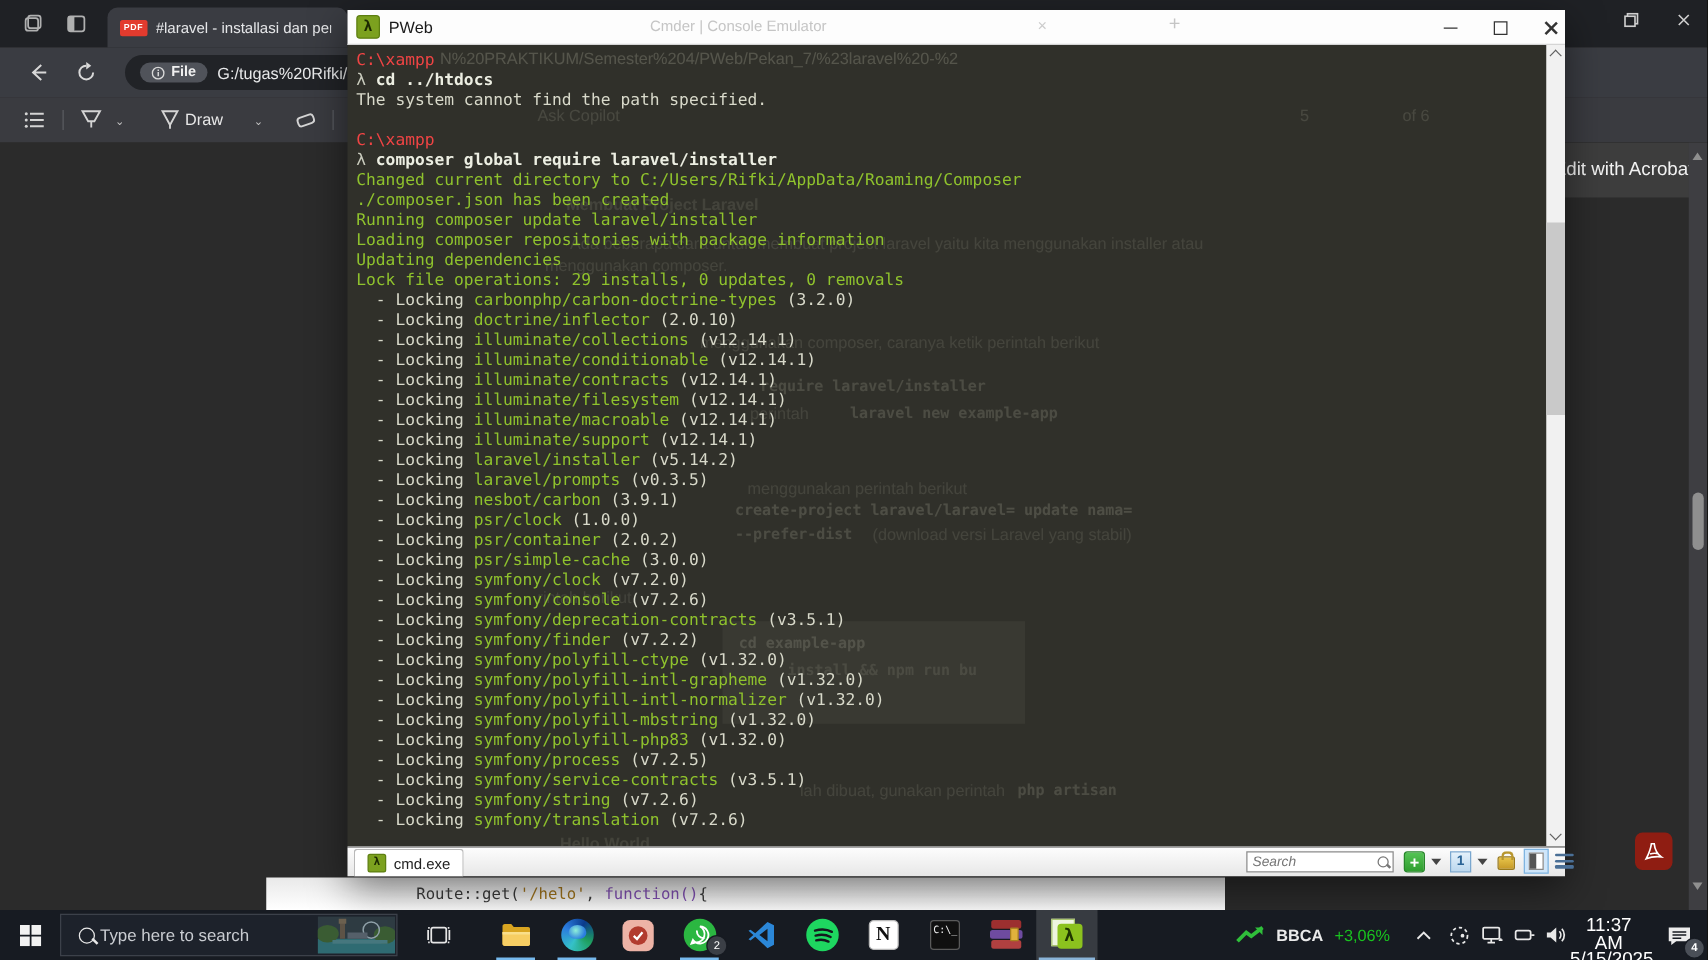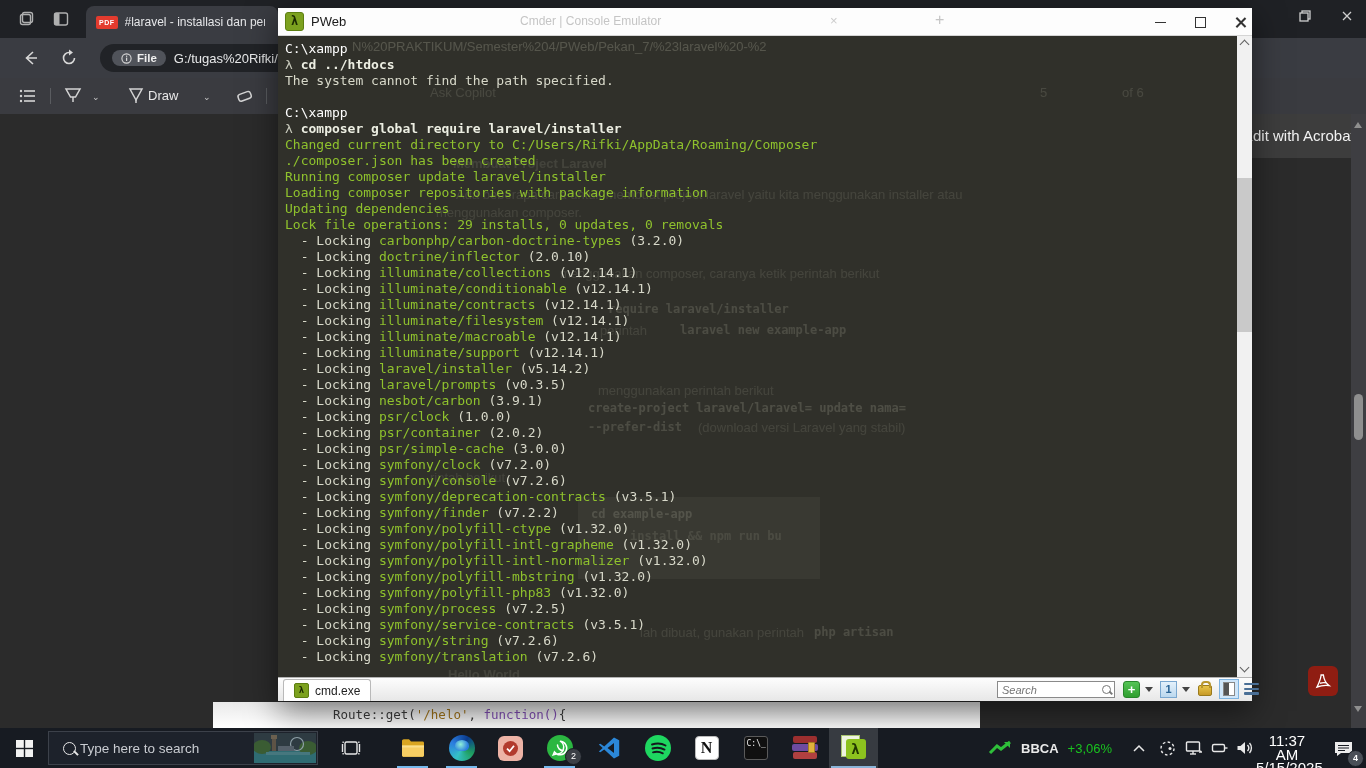--- a/index.html
+++ b/index.html
@@ -52,21 +52,21 @@
   .gtabx{position:absolute;left:552px;top:5px;font-size:13px;color:#cccccc;}
   .gtabplus{position:absolute;left:657px;top:3px;font-size:16px;color:#c5c5c5;}
   .cctl{position:absolute;top:0;height:28px;width:40px;display:flex;align-items:center;justify-content:center;}
   .ic-min{width:11px;height:0;border-top:1.5px solid #333;}
   .ic-max{width:9px;height:9px;border:1.5px solid #333;}
   .ic-x{position:relative;width:11px;height:11px;}
   .ic-x::before,.ic-x::after{content:"";position:absolute;left:5px;top:-1px;width:1.6px;height:13px;background:#333;}
   .ic-x::before{transform:rotate(45deg);} .ic-x::after{transform:rotate(-45deg);}
   .term{position:absolute;left:0;top:28px;width:100%;height:641px;background:#30302a;overflow:hidden;}
   #tlines{position:absolute;left:7px;top:5px;font-family:"DejaVu Sans Mono",monospace;font-size:13px;line-height:16px;white-space:pre;}
-  .seg-p{color:#ffffff;} .seg-l{color:#c9cbbd;} .seg-c{color:#eceee2;font-weight:bold;}
+  .seg-p{color:#ef4444;} .seg-l{color:#c9cbbd;} .seg-c{color:#eceee2;font-weight:bold;}
   .seg-t{color:#d8d9ca;} .seg-g{color:#8fc22d;}
   #ghosts{position:absolute;left:0;top:0;width:100%;height:100%;}
   .ghost{position:absolute;color:#e8e8d0;white-space:pre;}
   .f-s{font-size:13px;} .f-sb{font-size:13px;font-weight:bold;margin-left:18px;}
   .f-mb{font-family:"DejaVu Sans Mono",monospace;font-size:12px;font-weight:bold;}
   .gbox{position:absolute;left:300px;top:461px;width:242px;height:82px;background:rgba(230,230,210,.05);}
   .cscroll{position:absolute;right:0;top:0;width:15px;height:641px;background:#f1f1f1;}
   .cs-up{position:absolute;left:3.5px;top:5px;width:6px;height:6px;border-left:1.8px solid #606060;border-top:1.8px solid #606060;transform:rotate(45deg);}
   .cs-dn{position:absolute;left:3.5px;bottom:6px;width:6px;height:6px;border-right:1.8px solid #606060;border-bottom:1.8px solid #606060;transform:rotate(45deg);}
   .cs-thumb{position:absolute;left:0;top:142px;width:15px;height:154px;background:#c9c9c9;}

